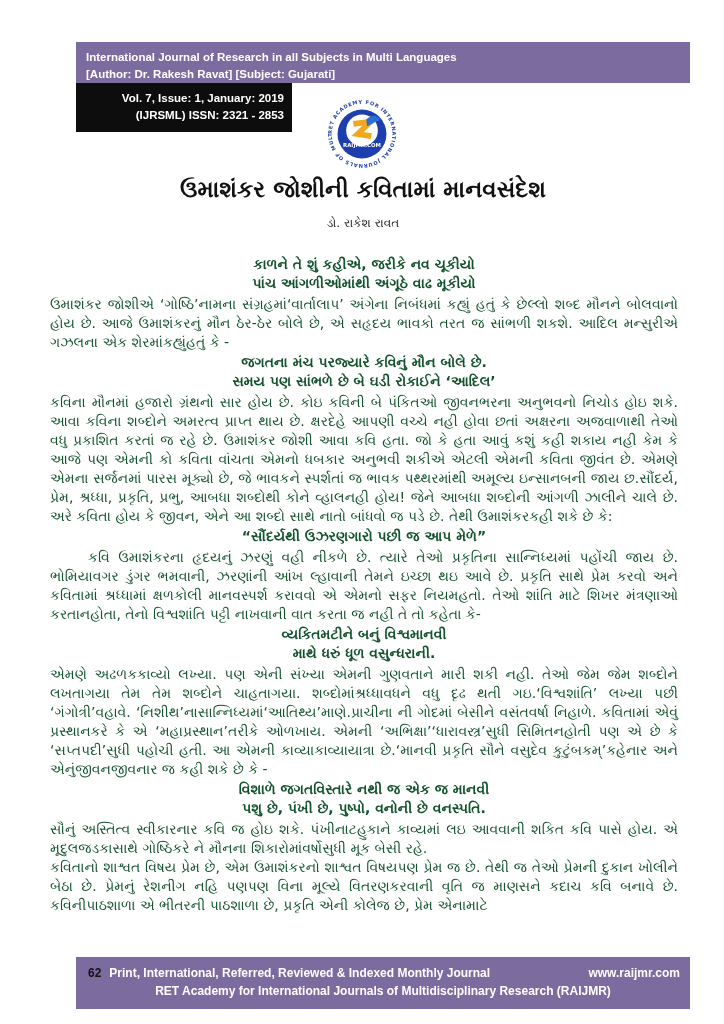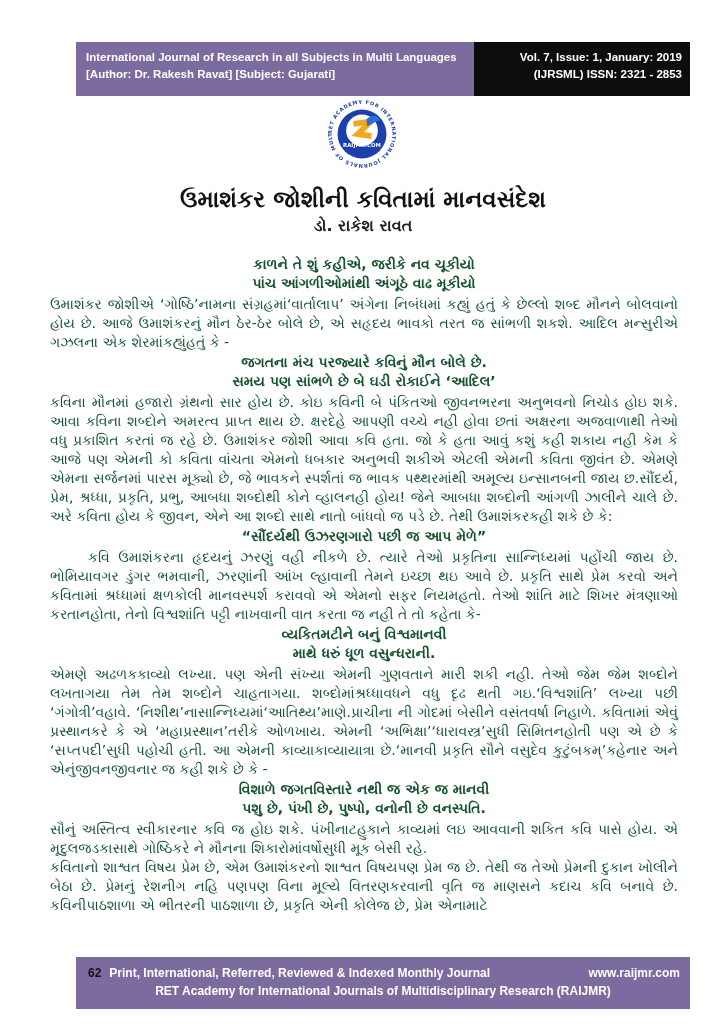--- a/index.html
+++ b/index.html
@@ -8,21 +8,21 @@
     width:724px;height:1024px;
     margin:0 auto;
     background:#ffffff;
     font-family:"DejaVu Sans","Liberation Sans",sans-serif;
     color:#141414;
     overflow:hidden;
   }
   
   .hdr{
     position:absolute;left:76px;top:42px;width:614px;height:54px;
-    display:flex;flex-direction:row;
+    display:flex;flex-direction:column;
   }
   .hdr-left{
     flex:1 1 auto;background:#7c6b9e;color:#ffffff;
     padding:7px 10px 0 10px;
     font-family:"Liberation Sans",sans-serif;
     font-weight:bold;font-size:11.5px;line-height:17px;
   }
   .hdr-right{
     width:202px;background:#0d0d0d;color:#ffffff;
     padding:7px 8px 8px 6px;text-align:right;
@@ -30,26 +30,26 @@
     font-weight:bold;font-size:11.5px;line-height:17px;
   }
   
   .logo-wrap{
     position:absolute;left:0;top:98px;width:724px;
     display:flex;justify-content:center;
   }
   .logo{width:72px;height:72px;}
   
   .title{
-    position:absolute;left:50px;top:186px;width:626px;
+    position:absolute;left:50px;top:176px;width:626px;
     text-align:center;font-weight:bold;font-size:23px;color:#111;
   }
   .author{
     position:absolute;left:50px;top:216px;width:626px;
-    text-align:center;font-size:16px;color:#222;font-weight:bold;
+    text-align:center;font-size:12px;color:#222;
   }
   
   .body{
     position:absolute;left:50px;top:254px;width:628px;
     font-size:14px;line-height:19px;color:#14532d;
   }
   .verse{
     text-align:center;font-weight:bold;margin:1px 0 2px 0;
   }
   .para{

